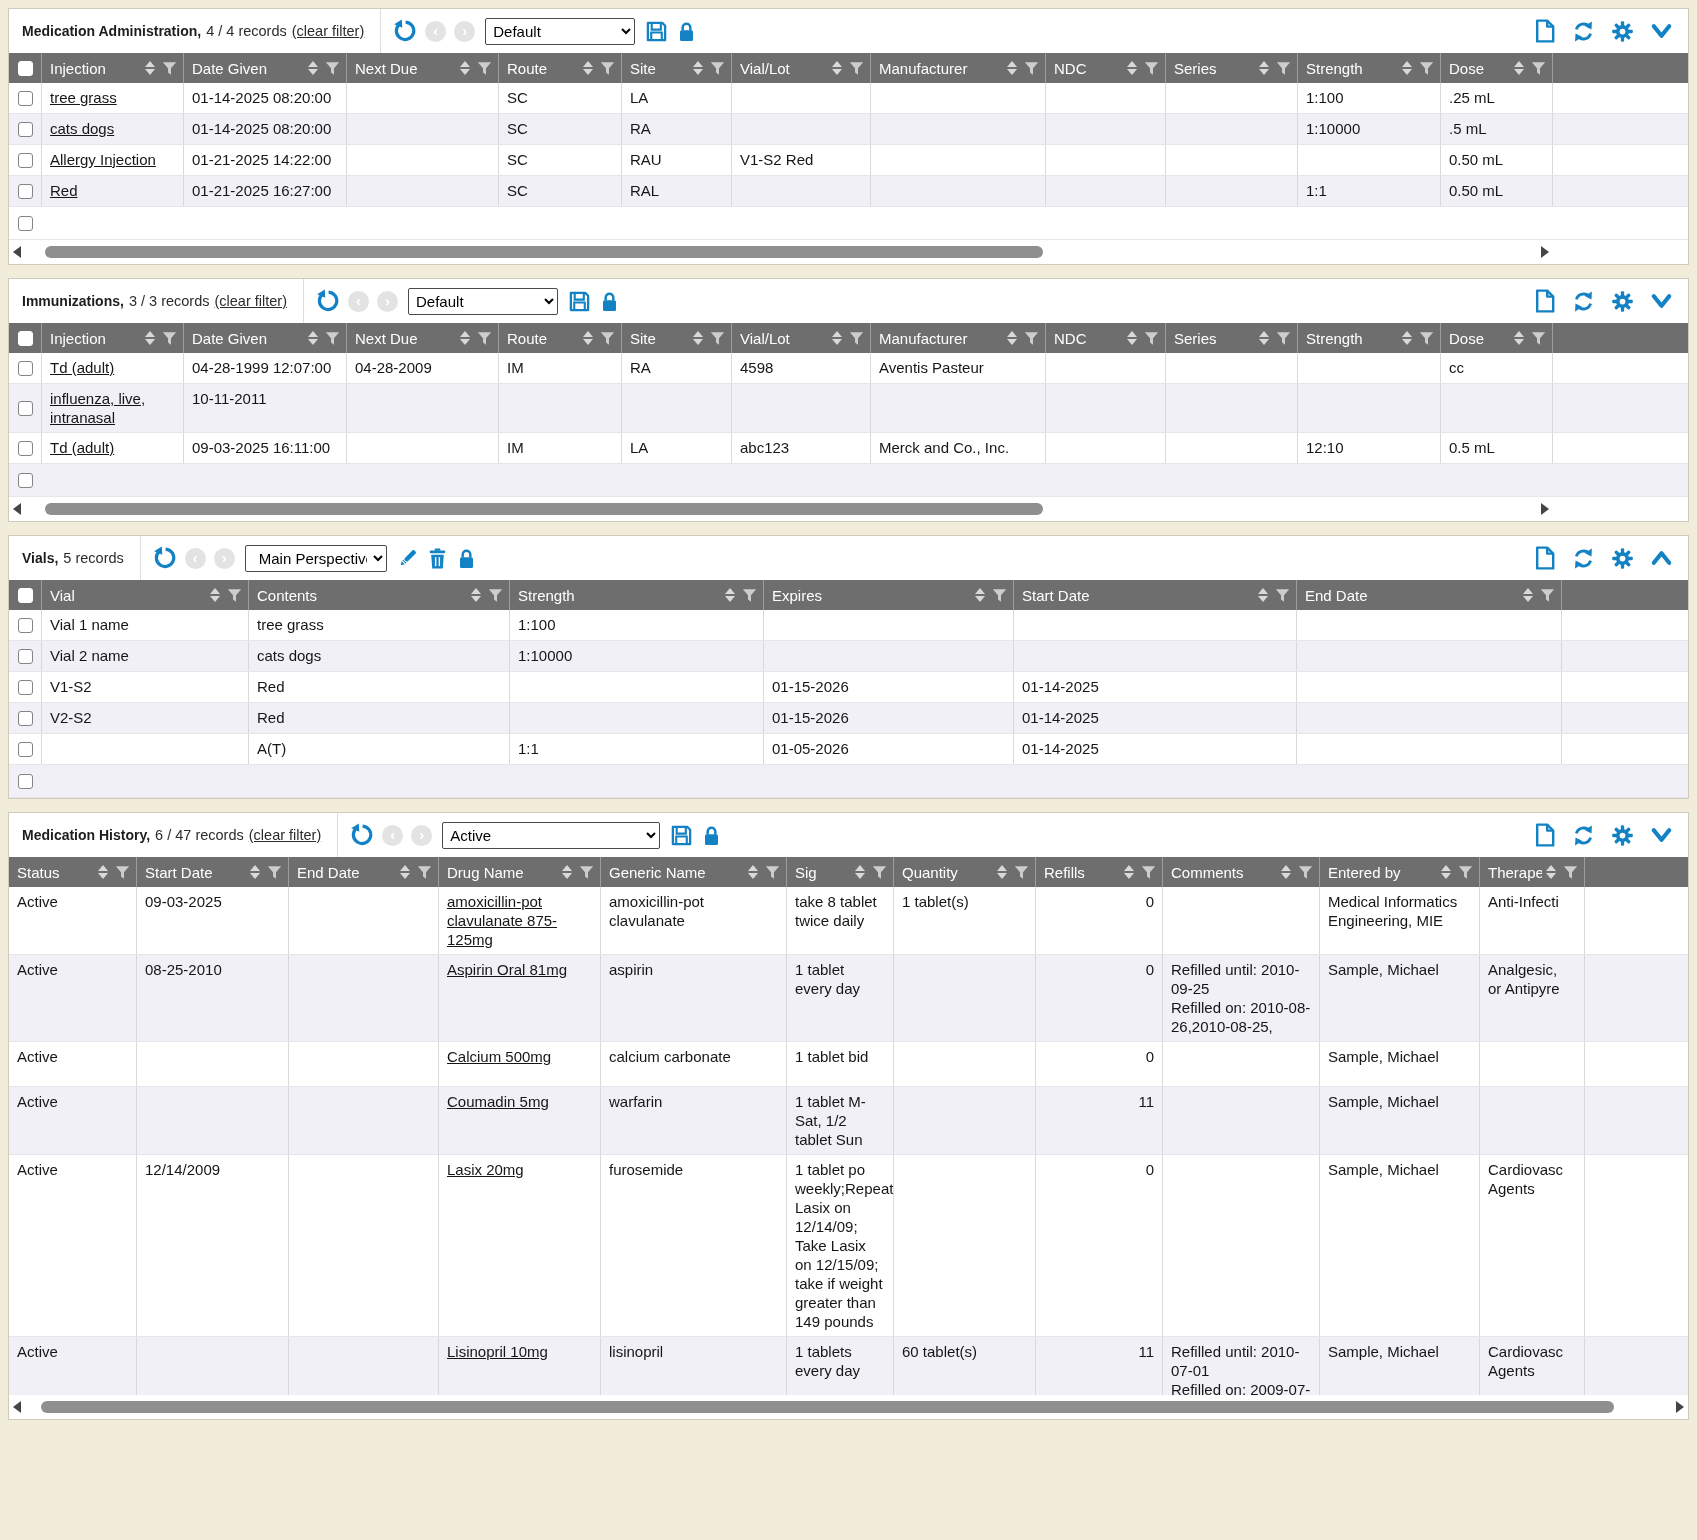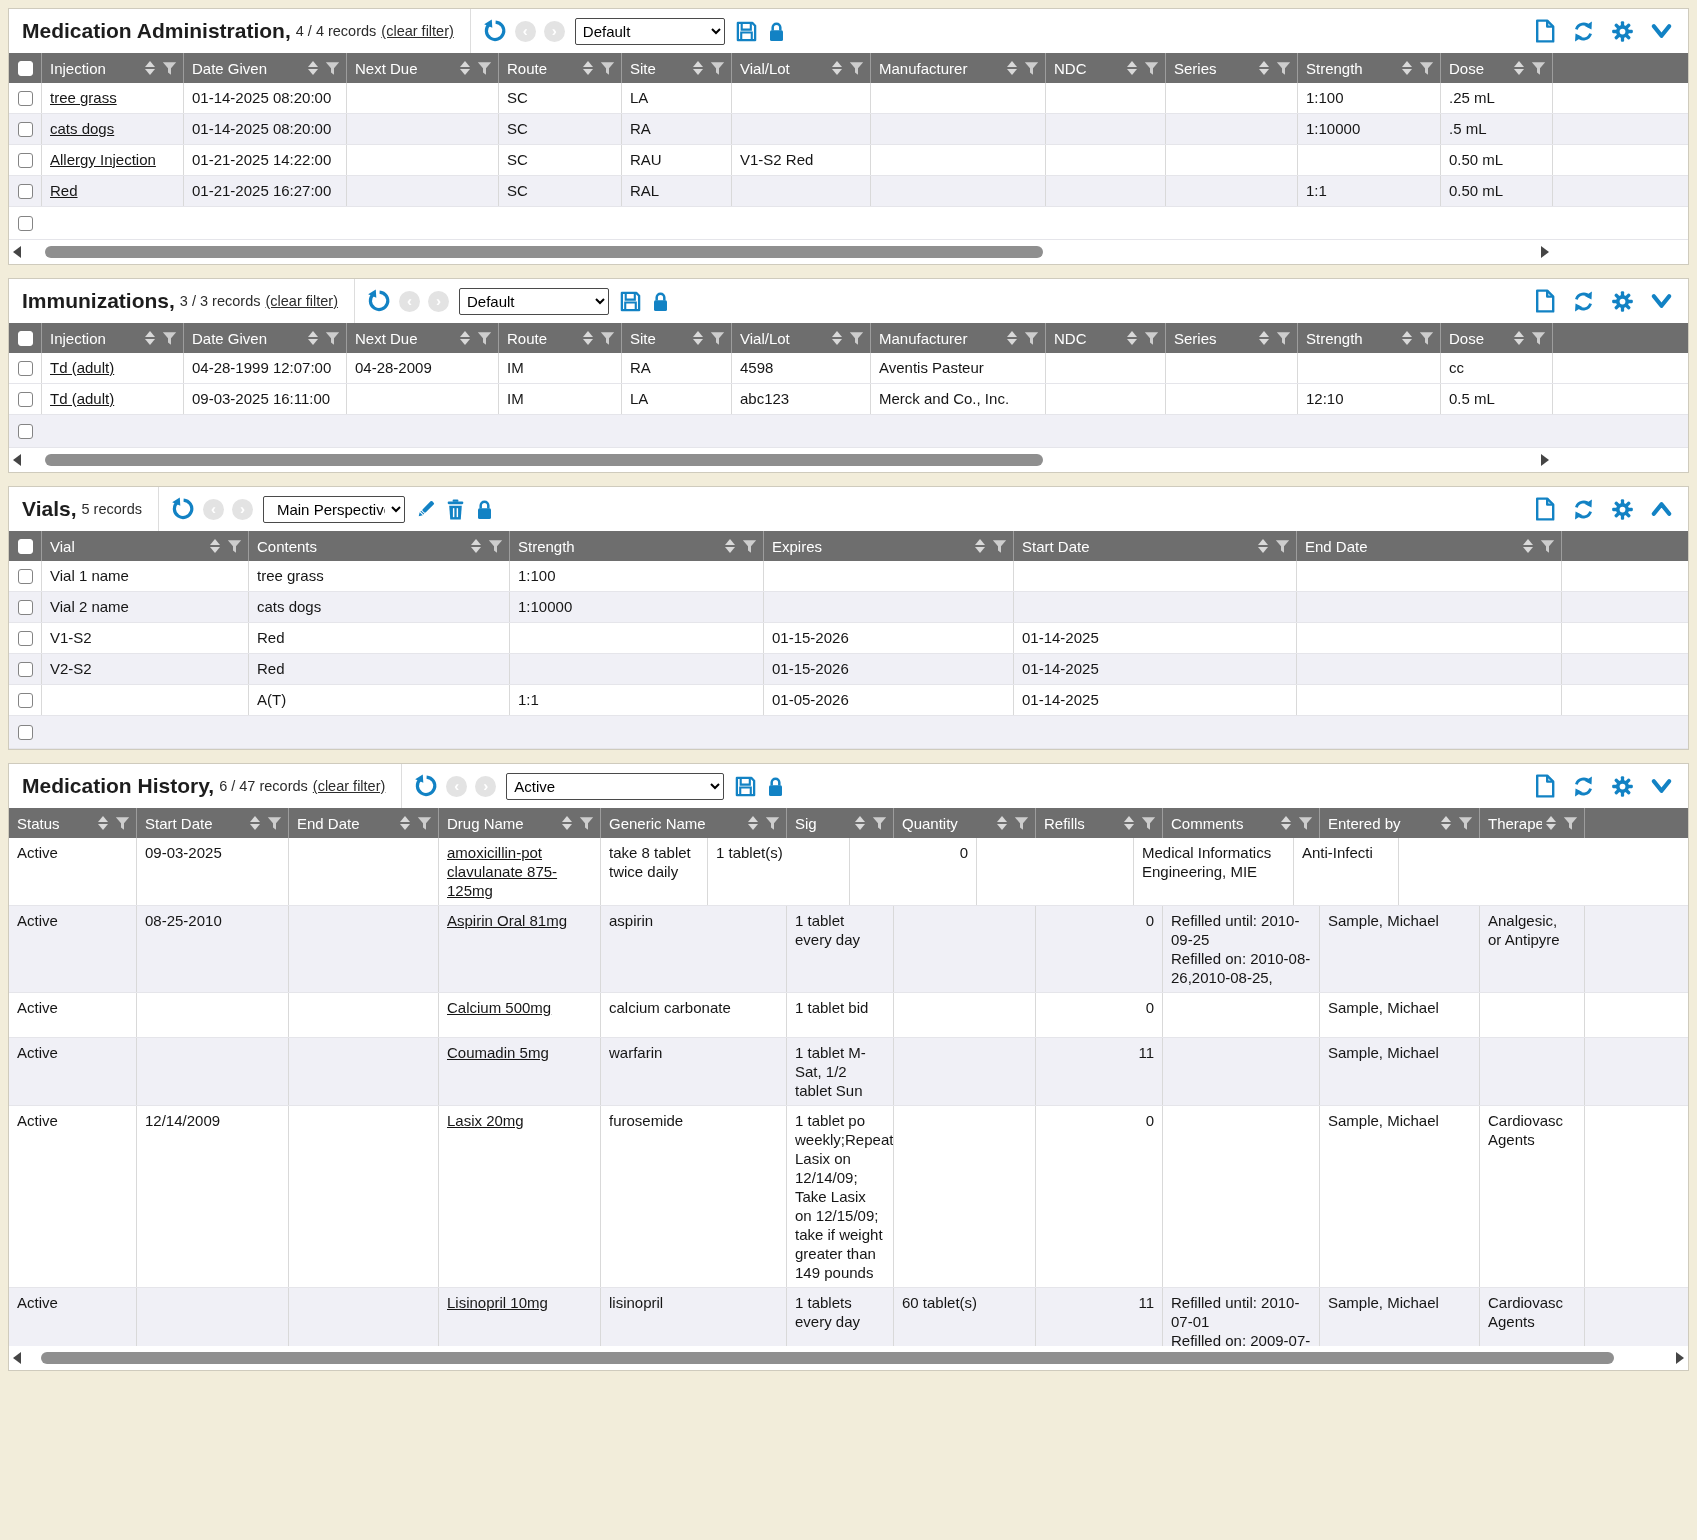--- a/index.html
+++ b/index.html
@@ -9,21 +9,21 @@
     background:#f2edda;
     padding:8px 8px 0 8px;
     font-family:"Liberation Sans","DejaVu Sans",sans-serif;
     color:#161616;
   }
   .panel { background:#fff; border:1px solid #cfcbbd; margin-bottom:13px; }
 
   
   .toolbar { display:flex; align-items:center; height:44px; }
   .title-block { display:flex; align-items:center; gap:5px; padding:0 16px 0 13px; height:100%; border-right:1px solid #dddddd; white-space:nowrap; }
-  .ptitle { font-size:21px; font-weight:bold; color:#1d1d1d; }
+  .ptitle { font-size:14px; font-weight:bold; color:#1d1d1d; }
   .records { font-size:14.5px; color:#2c2c2c; }
   .clear-filter { font-size:14.5px; color:#2c2c2c; text-decoration:underline; cursor:pointer; }
   .tools { display:flex; align-items:center; gap:8px; padding:0 12px; }
   .tools.right { gap:16px; padding:0 15px; }
   .spacer { flex:1; }
   .tool-icon { display:inline-flex; align-items:center; cursor:pointer; line-height:0; }
   .circle-btn { width:21px; height:21px; border-radius:50%; background:#e3e3e3; color:#fff;
     display:inline-flex; align-items:center; justify-content:center; font-weight:bold; font-size:15px;
     cursor:default; user-select:none; padding-bottom:2px; }
   select.persp-select { height:27px; border:1px solid #4a4a4a; background:#fff; font-size:15px;
@@ -562,20 +562,35 @@
           <div class="td" style="width: 123px;">IM</div>
           <div class="td" style="width: 110px;">RA</div>
           <div class="td" style="width: 139px;">4598</div>
           <div class="td" style="width: 175px;">Aventis Pasteur</div>
           <div class="td" style="width: 120px;"></div>
           <div class="td" style="width: 132px;"></div>
           <div class="td" style="width: 143px;"></div>
           <div class="td" style="width: 112px;">cc</div>
           <div class="td fillertd"></div>
         </div>
+        <div class="tr alt">
+          <div class="td cbcol"><span class="checkbox"></span></div>
+          <div class="td" style="width: 142px;"><span class="cell-link">influenza, live, intranasal</span></div>
+          <div class="td" style="width: 163px;">10-11-2011</div>
+          <div class="td" style="width: 152px;"></div>
+          <div class="td" style="width: 123px;"></div>
+          <div class="td" style="width: 110px;"></div>
+          <div class="td" style="width: 139px;"></div>
+          <div class="td" style="width: 175px;"></div>
+          <div class="td" style="width: 120px;"></div>
+          <div class="td" style="width: 132px;"></div>
+          <div class="td" style="width: 143px;"></div>
+          <div class="td" style="width: 112px;"></div>
+          <div class="td fillertd"></div>
+        </div>
         <div class="tr">
           <div class="td cbcol"><span class="checkbox"></span></div>
           <div class="td" style="width: 142px;"><span class="cell-link">Td (adult)</span></div>
           <div class="td" style="width: 163px;">09-03-2025 16:11:00</div>
           <div class="td" style="width: 152px;"></div>
           <div class="td" style="width: 123px;">IM</div>
           <div class="td" style="width: 110px;">LA</div>
           <div class="td" style="width: 139px;">abc123</div>
           <div class="td" style="width: 175px;">Merck and Co., Inc.</div>
           <div class="td" style="width: 120px;"></div>
@@ -1010,20 +1025,21 @@
           </span>
         </div>
         <div class="th fillerh"></div>
       </div>
       <div class="rows clip" style="max-height: 508px;">
         <div class="tr" style="min-height: 64px;">
           <div class="td" style="width: 128px;">Active</div>
           <div class="td" style="width: 152px;">09-03-2025</div>
           <div class="td" style="width: 150px;"></div>
           <div class="td" style="width: 162px;"><span class="cell-link">amoxicillin-pot clavulanate 875-125mg</span></div>
+          <div class="td" style="width: 186px;">amoxicillin-pot clavulanate</div>
           <div class="td" style="width: 107px;">take 8 tablet twice daily</div>
           <div class="td" style="width: 142px;">1 tablet(s)</div>
           <div class="td right" style="width: 127px;">0</div>
           <div class="td" style="width: 157px;"></div>
           <div class="td" style="width: 160px;">Medical Informatics Engineering, MIE</div>
           <div class="td" style="width: 105px;">Anti-Infecti</div>
           <div class="td fillertd"></div>
         </div>
         <div class="tr alt" style="min-height: 80px;">
           <div class="td" style="width: 128px;">Active</div>

